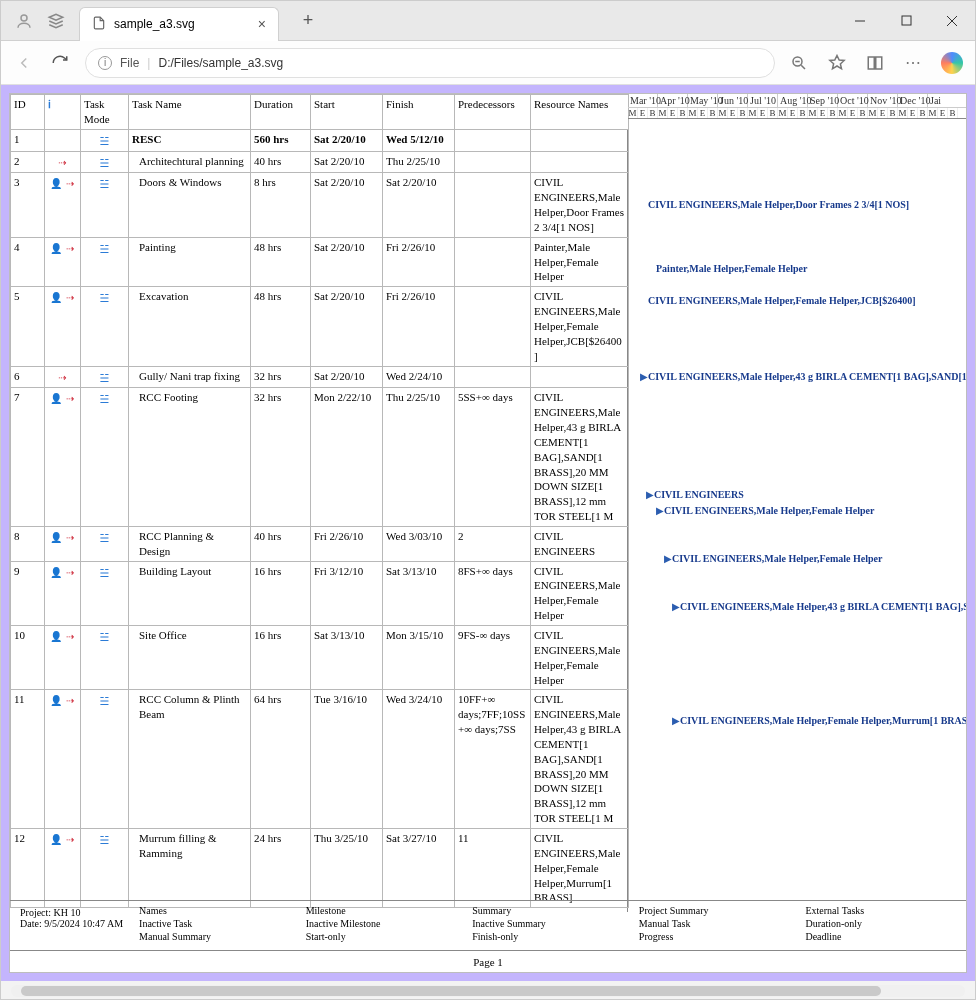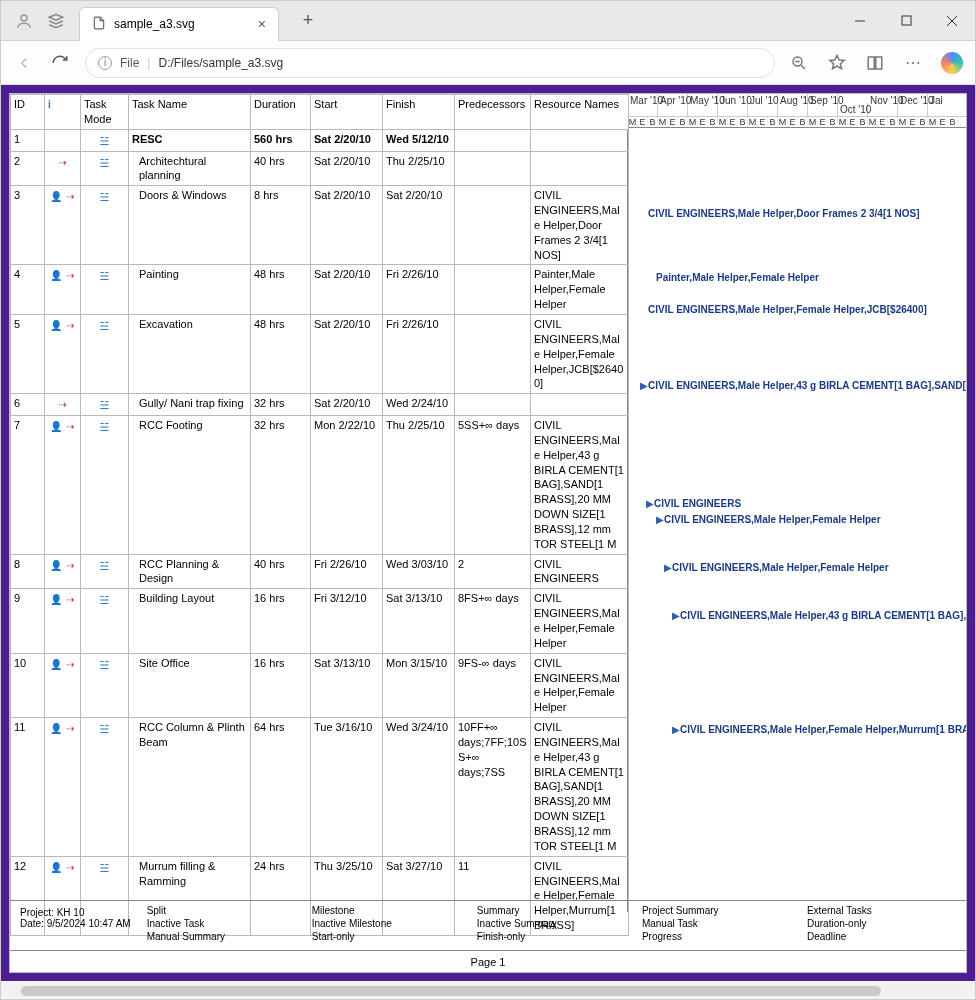--- a/index.html
+++ b/index.html
@@ -17,21 +17,21 @@
   
   .addrbar { height:44px; background:#fdfdfd; display:flex; align-items:center; padding:0 12px; gap:14px; border-bottom:1px solid #e0e0e0; }
   .nav-arrow { width:22px; height:22px; display:flex; align-items:center; justify-content:center; color:#888; }
   .addr-box { flex:1; height:30px; border:1px solid #e0e0e0; border-radius:15px; display:flex; align-items:center; padding:0 12px; gap:8px; color:#555; background:#fff; }
   .addr-sep { color:#ccc; }
   .addr-path { color:#333; }
   .ab-right { display:flex; gap:18px; align-items:center; }
   .ab-icon { width:20px; height:20px; display:flex; align-items:center; justify-content:center; color:#666; }
   .copilot { width:22px; height:22px; border-radius:50%; background: conic-gradient(#4f8bff, #33c7a6, #ffd24d, #ff7e5f, #4f8bff); }
   
-  .content { position:absolute; top:84px; left:0; right:0; bottom:18px; background:#4c1d95; overflow:hidden; }
+  .content { position:absolute; top:84px; left:0; right:0; bottom:18px; background:#c4b5fd; overflow:hidden;font-family:Liberation Serif, serif; }
   .page { position:absolute; inset:8px; border:1px solid #bdbdbd; background:#fff; }
   .split { position:absolute; top:0; bottom:60px; left:0; right:0; }
   .grid { position:absolute; top:0; left:0; width:618px; bottom:0; border-right:1px solid #888; }
   .gantt { position:absolute; top:0; left:618px; right:0; bottom:0; overflow:hidden; }
   
   table.task { border-collapse:collapse; width:100%; table-layout:fixed; }
   table.task th, table.task td { border:1px solid #b8b8b8; padding:2px 3px; vertical-align:top; font-size:11px; line-height:1.35; text-align:left; }
   table.task th { font-weight:400; background:#fff; }
   .center { text-align:center; }
   .bold { font-weight:700; }
@@ -427,21 +427,21 @@
         <div class="gantt">
           <div class="ghdr">
             <div class="gmonths" id="gmonths">
                 <div class="gmon" style="width: 30px;">Mar '10</div>
                 <div class="gmon" style="width: 30px;">Apr '10</div>
                 <div class="gmon" style="width: 30px;">May '10</div>
                 <div class="gmon" style="width: 30px;">Jun '10</div>
                 <div class="gmon" style="width: 30px;">Jul '10</div>
                 <div class="gmon" style="width: 30px;">Aug '10</div>
                 <div class="gmon" style="width: 30px;">Sep '10</div>
-                <div class="gmon" style="width: 30px; margin-top: 9px;">Oct '10</div>
+                <div class="gmon" style="width: 30px;">Oct '10</div>
                 <div class="gmon" style="width: 30px;">Nov '10</div>
                 <div class="gmon" style="width: 30px;">Dec '10</div>
                 <div class="gmon" style="width: 42px;">Jai</div>
               </div>
             <div class="gletters" id="gletters">
                 <div class="glet">M</div>
                 <div class="glet">E</div>
                 <div class="glet">B</div>
                 <div class="glet">M</div>
                 <div class="glet">E</div>
@@ -496,21 +496,21 @@
       </div>
 
       <div class="legend">
         <div class="legend-inner">
           <div class="legend-left">
             <div>Project: KH 10</div>
             <div>Date: 9/5/2024 10:47 AM</div>
           </div>
           <div class="legend-cols" id="legend-cols">
               <div class="legend-col">
-                <div>Split</div>
+                <div>Names</div>
                 <div>Inactive Task</div>
                 <div>Manual Summary</div>
               </div>
               <div class="legend-col">
                 <div>Milestone</div>
                 <div>Inactive Milestone</div>
                 <div>Start-only</div>
               </div>
               <div class="legend-col">
                 <div>Summary</div>

